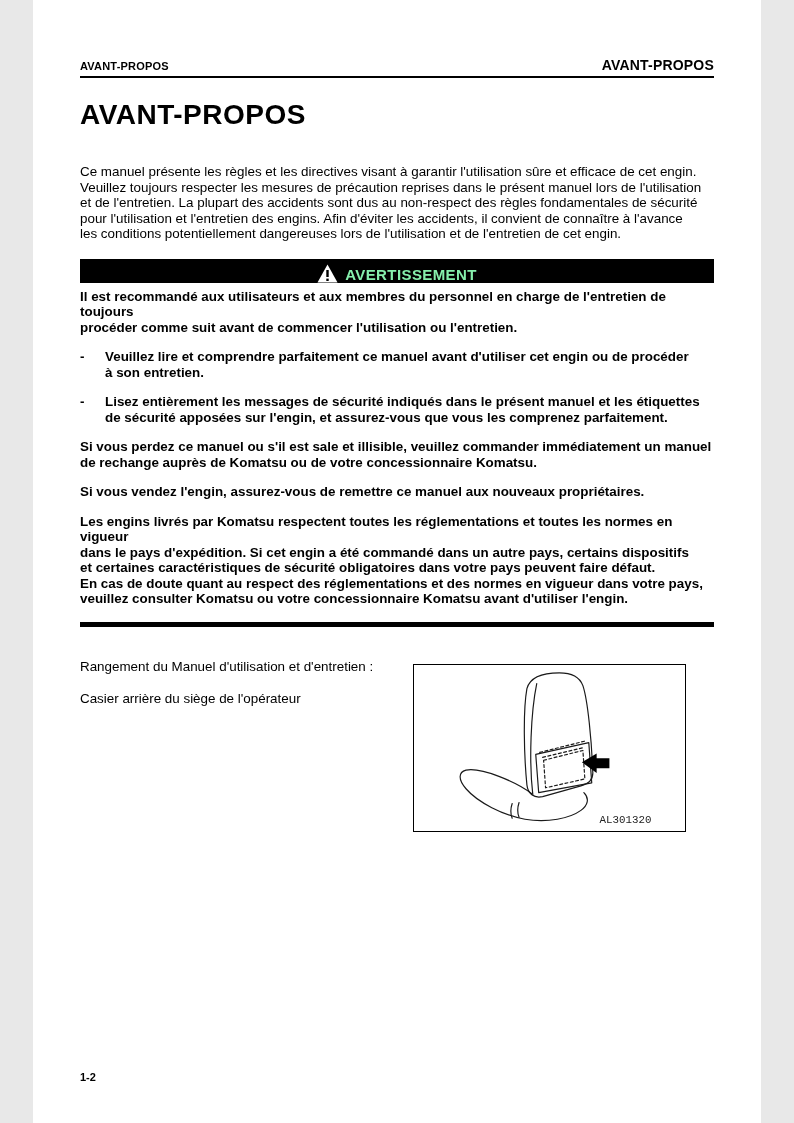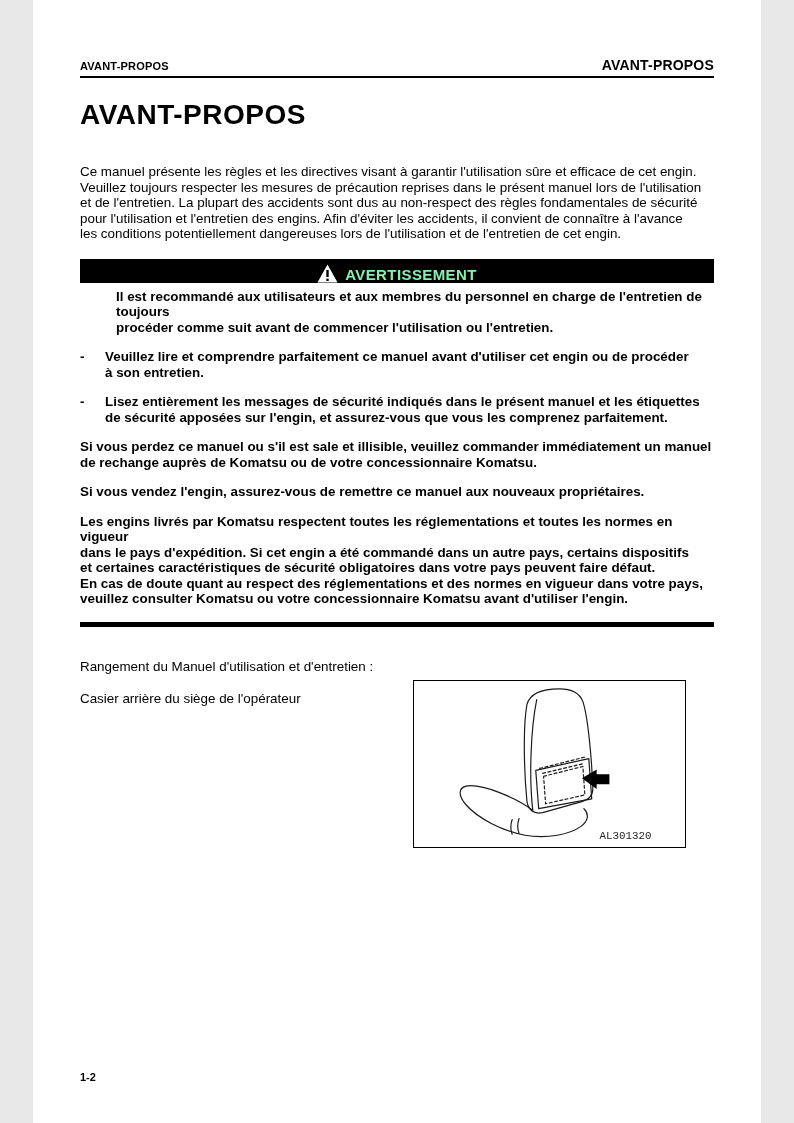--- a/index.html
+++ b/index.html
@@ -50,21 +50,21 @@
     display: flex;
     align-items: flex-end;
     justify-content: center;
     gap: 7px;
   }
   .warn-banner .warn-label {
     font-size: 15px;
     font-weight: bold;
     letter-spacing: 0.4px;
   }
-  .warn-intro { margin-top: 6px; margin-left: 36px; }
+  .warn-intro { margin-top: 6px; }
   .bullet-row {
     display: flex;
     margin-top: 14px;
   }
   .bullet-row .marker {
     width: 25px;
     flex: 0 0 25px;
     font-size: 13.4px;
     font-weight: bold;
     line-height: 15.5px;
@@ -81,21 +81,21 @@
     align-items: flex-start;
   }
   .storage-text { flex: 1 1 auto; }
   .storage-text .loc { margin-top: 17px; }
   .figure-frame {
     flex: 0 0 auto;
     width: 271px;
     height: 166px;
     border: 1.5px solid #000;
     margin-right: 28px;
-    margin-top: 21px;
+    margin-top: 5px;
     background: #fff;
   }
   .figure-frame svg { display: block; }
   .figure-code {
     font-family: "Liberation Mono", "DejaVu Sans Mono", monospace;
     font-size: 11px;
     fill: #222;
   }
   .watermark {
     position: absolute;

